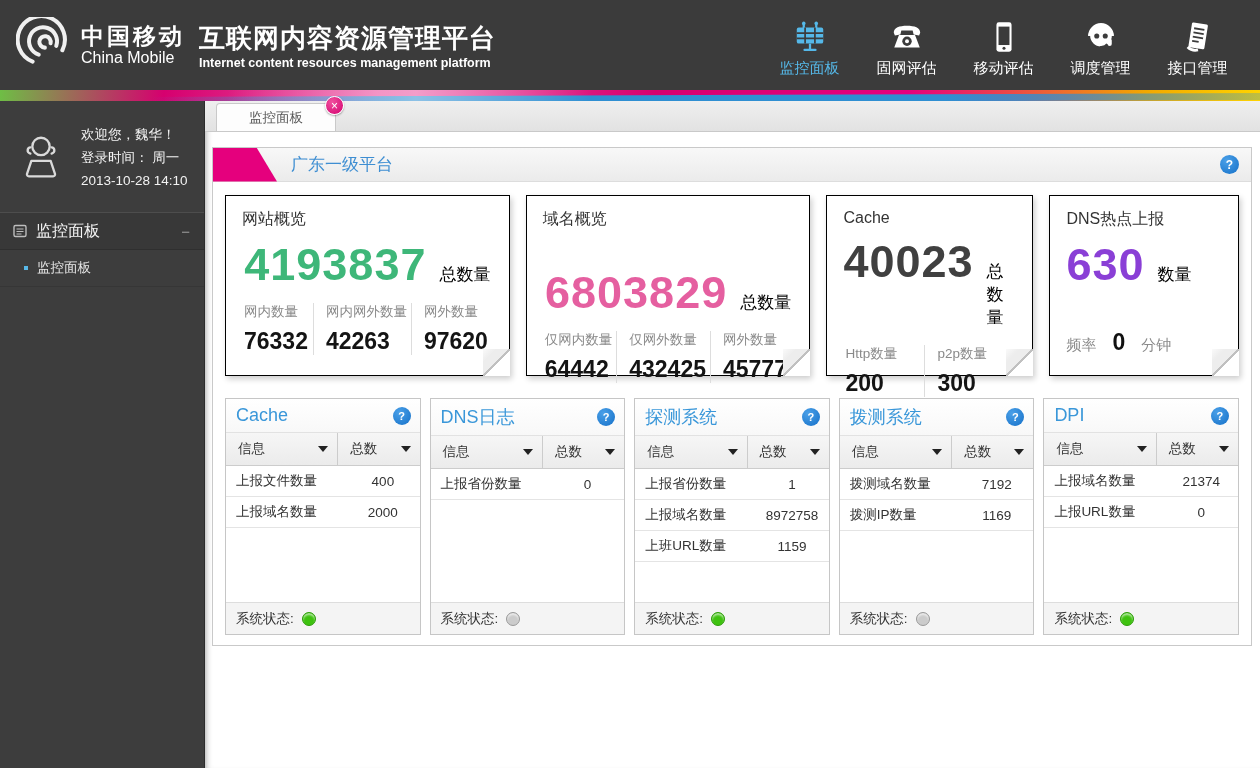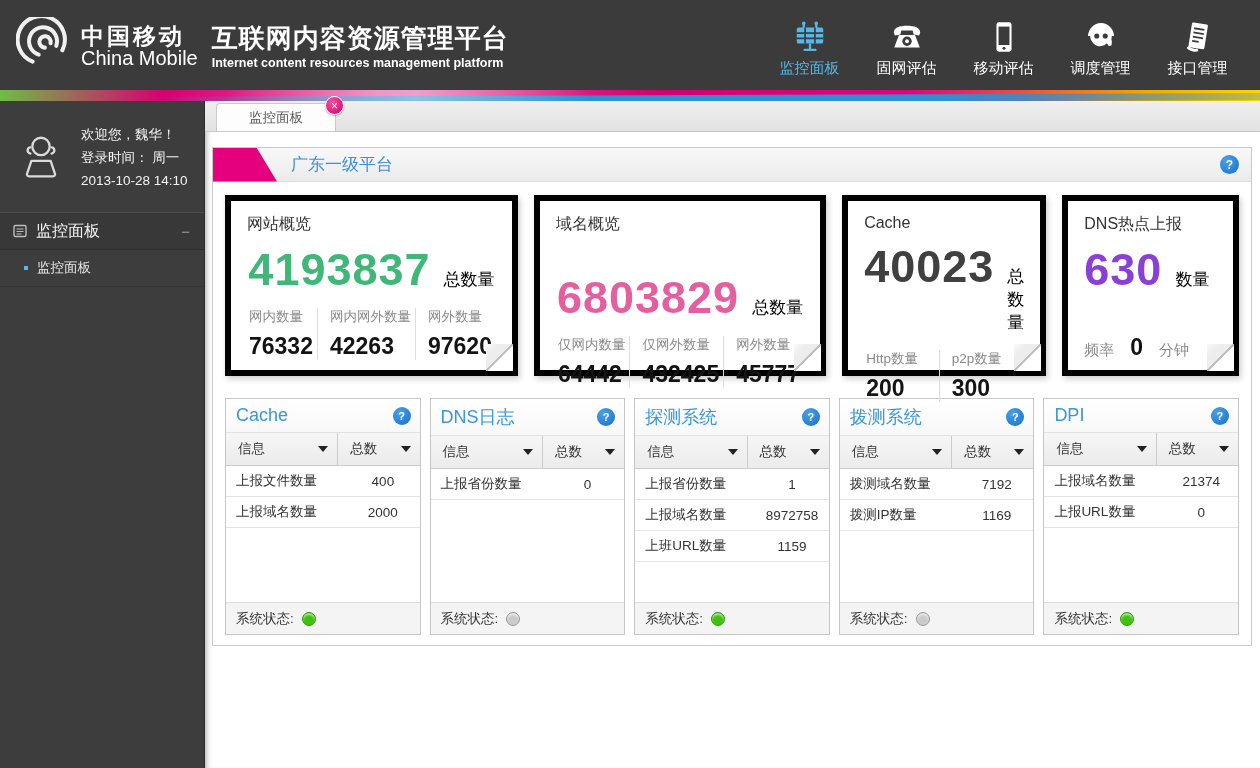--- a/index.html
+++ b/index.html
@@ -6,21 +6,21 @@
   html,body { width:1260px; height:768px; overflow:hidden; }
   body { font-family: "Liberation Sans", "DejaVu Sans", sans-serif; background:#fff; }
 
   .page { width:1260px; height:768px; display:flex; flex-direction:column; }
 
   
   .header { height:90px; background:#3b3b3b; display:flex; align-items:center; padding:0 14px 0 16px; flex-shrink:0; }
   .logo { display:flex; align-items:center; gap:9px; }
   .logo-mark svg { width:56px; height:56px; display:block; }
   .logo-zh { font-size:23px; color:#fff; font-weight:bold; letter-spacing:3px; line-height:26px; }
-  .logo-en { font-size:20px; color:#fff; line-height:18px; }
+  .logo-en { font-size:16px; color:#fff; line-height:18px; }
   .plat { margin-left:14px; }
   .plat-title { font-size:26px; color:#fff; font-weight:bold; letter-spacing:1px; }
   .plat-sub { font-size:12.5px; color:#fff; font-weight:bold; margin-top:0; }
   .nav { margin-left:auto; display:flex; }
   .nav-item { width:97px; display:flex; flex-direction:column; align-items:center; color:#fff; cursor:pointer; padding-top:4px; }
   .nav-icon { height:38px; display:flex; align-items:flex-end; }
   .nav-icon svg { width:34px; height:34px; display:block; }
   .nav-label { font-size:15px; margin-top:5px; white-space:nowrap; }
   .nav-item.active { color:#55b8e8; }
 
@@ -56,21 +56,21 @@
   .content { margin:15px 8px 0 7px; border:1px solid #c9c9c9; background:#fff; padding-bottom:10px; }
 
   .panel-head { height:34px; display:flex; align-items:center; background:linear-gradient(#f8f8f8,#ebebeb); border-bottom:1px solid #ddd; }
   .panel-flag { width:64px; height:34px; background:#e5007d; clip-path:polygon(0 0,68% 0,100% 100%,0 100%); flex-shrink:0; }
   .panel-title { margin-left:14px; font-size:17px; color:#3e8ed2; }
   .help { width:19px; height:19px; border-radius:50%; background:radial-gradient(circle at 35% 30%,#4aa0e8,#1570c8); color:#fff; font-size:12px; font-weight:bold; display:flex; align-items:center; justify-content:center; cursor:pointer; flex-shrink:0; }
   .panel-head .help { margin-left:auto; margin-right:12px; }
 
   
   .cards { display:flex; gap:16px; padding:13px 12px 6px; }
-  .card { position:relative; background:#fff; border:6px solid #000000; box-shadow:2px 3px 6px rgba(0,0,0,.2); height:181px; padding:13px 16px 0; }
+  .card { position:relative; background:#fff; border:1px solid #000000; box-shadow:2px 3px 6px rgba(0,0,0,.2); height:181px; padding:13px 16px 0; }
   .card:nth-child(1), .card:nth-child(2) { flex:29; }
   .card:nth-child(3) { flex:20; }
   .card:nth-child(4) { flex:18; }
   .card::after { content:''; position:absolute; right:-1px; bottom:-1px; width:27px; height:27px;
     background:linear-gradient(to top left,#ffffff 0 47%,#c0c0c0 47% 53%,#ededed 53% 75%,#fafafa 100%); }
   .card-title { font-size:16px; color:#333; }
   .card-big { display:flex; align-items:baseline; justify-content:center; margin-top:12px; gap:13px; }
   .card-big.left { justify-content:flex-start; }
   .big-num { font-size:45px; font-weight:bold; letter-spacing:1px; line-height:1; }
   .big-label { font-size:17px; color:#000000; }

